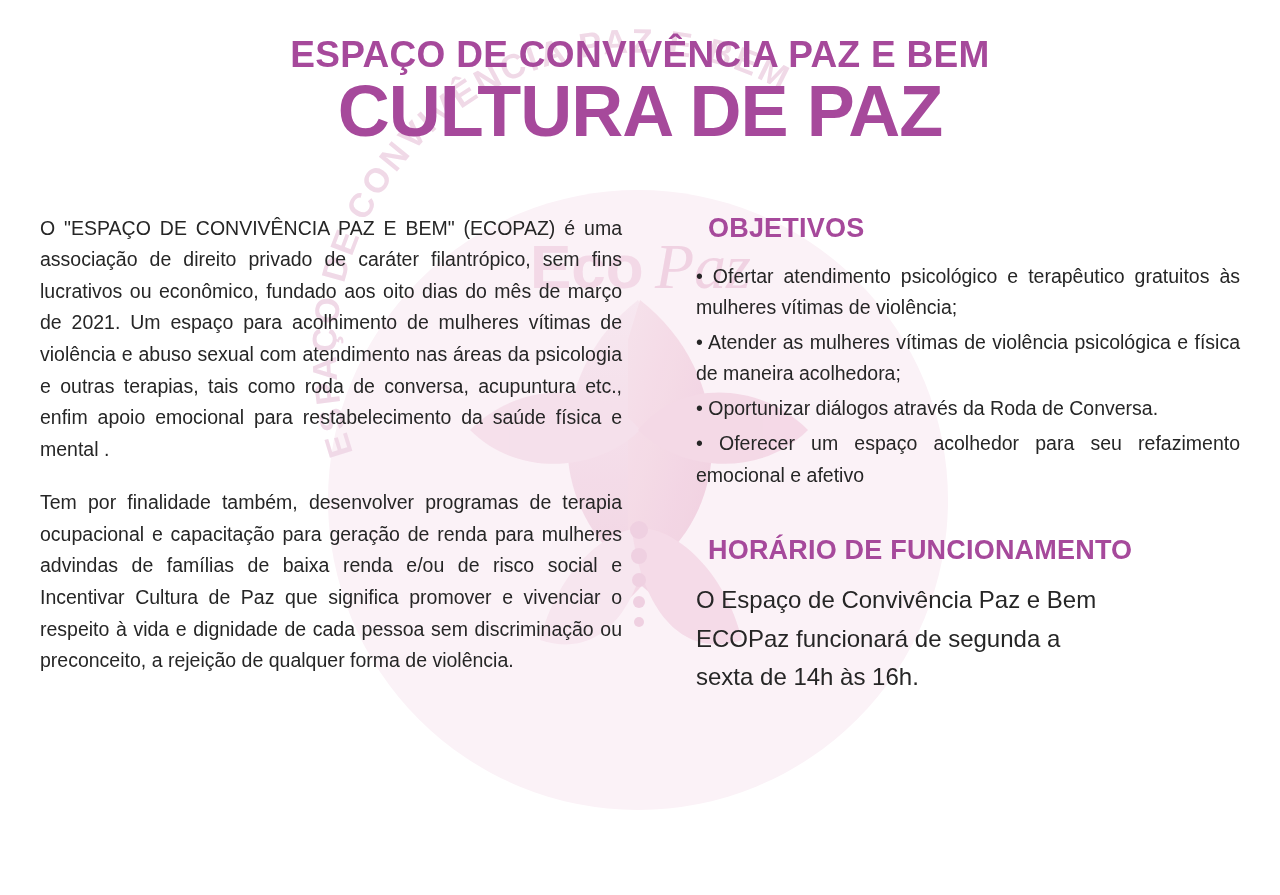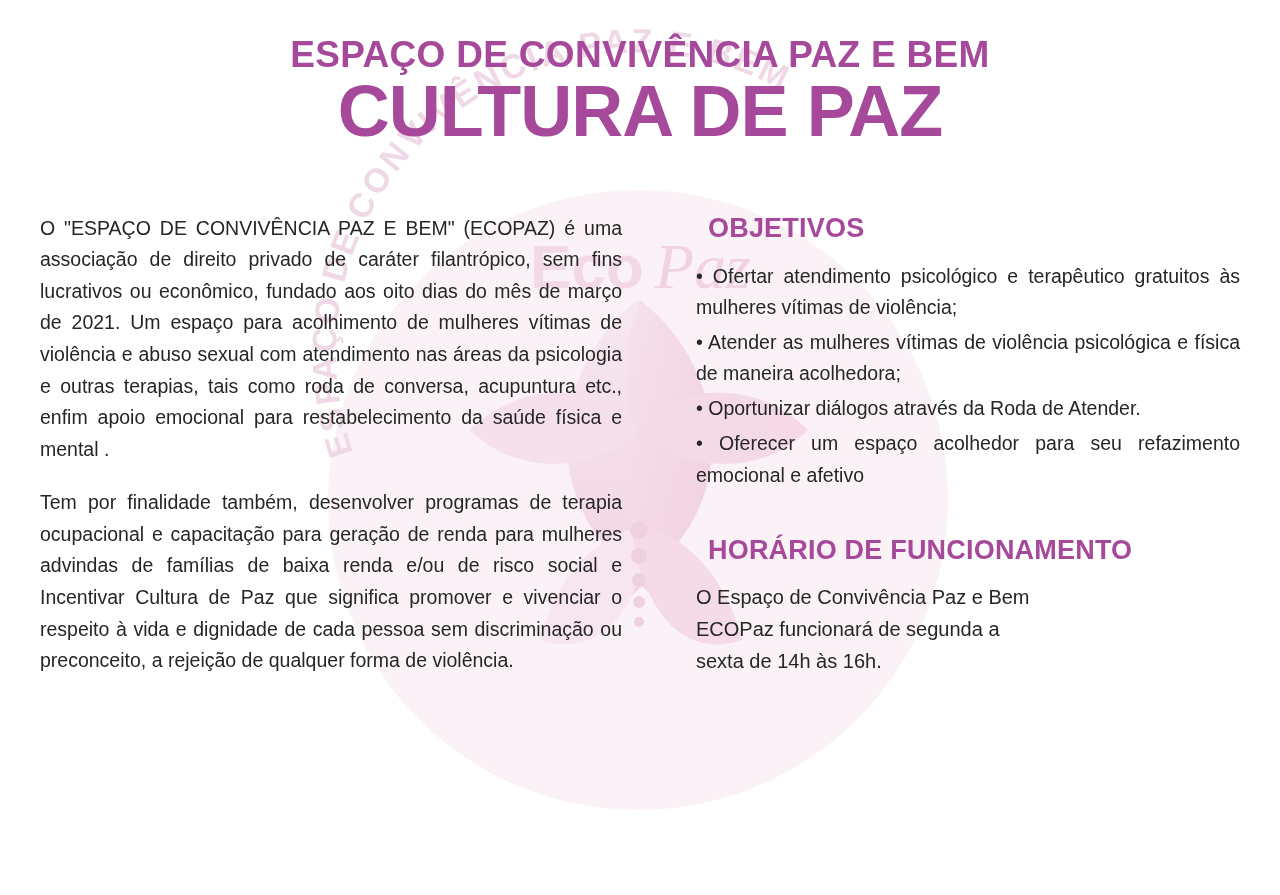--- a/index.html
+++ b/index.html
@@ -106,21 +106,21 @@
   }
   .bullet-list li {
     font-size: 19.5px;
     line-height: 1.60;
     text-align: justify;
     color: #262626;
     margin-bottom: 4px;
   }
 
   .hours-text {
-    font-size: 20px;
+    font-size: 24px;
     line-height: 1.62;
     color: #262626;
     margin: 0;
   }
   .hours-text span { display: block; }
 </style>
 </head>
 <body>
 
 <svg class="watermark" viewBox="0 0 1280 895" xmlns="http://www.w3.org/2000/svg" aria-hidden="true">
@@ -178,21 +178,21 @@
       <p class="body-par">O "ESPAÇO DE CONVIVÊNCIA PAZ E BEM" (ECOPAZ) é uma associação de direito privado de caráter filantrópico, sem fins lucrativos ou econômico, fundado aos oito dias do mês de março de 2021.  Um espaço para acolhimento de mulheres vítimas de violência e abuso sexual com atendimento nas áreas da psicologia e outras terapias, tais como  roda de conversa, acupuntura etc., enfim apoio emocional para   restabelecimento da saúde física e mental .</p>
       <p class="body-par">Tem por finalidade também, desenvolver programas de terapia ocupacional e capacitação para geração de renda para mulheres advindas de famílias de baixa renda e/ou de risco social e  Incentivar Cultura de Paz que significa promover e vivenciar o respeito à vida e dignidade de cada pessoa sem discriminação ou preconceito, a rejeição de qualquer forma de violência.</p>
     </div>
 
     <div class="col-right">
       <h3 class="section-heading">OBJETIVOS</h3>
 
       <ul class="bullet-list">
         <li>•  Ofertar  atendimento  psicológico  e  terapêutico gratuitos às mulheres vítimas de violência;</li>
         <li>• Atender as mulheres vítimas de violência psicológica e física de maneira acolhedora;</li>
-        <li>• Oportunizar diálogos através da Roda de Atender.</li>
+        <li>• Oportunizar diálogos através da Roda de Conversa.</li>
         <li>•  Oferecer um espaço acolhedor para seu refazimento emocional e afetivo</li>
       </ul>
 
       <h3 class="section-heading two-line">HORÁRIO DE FUNCIONAMENTO</h3>
 
       <p class="hours-text">
         <span>O Espaço de Convivência Paz e Bem</span>
         <span>ECOPaz funcionará de segunda a</span>
         <span>sexta de 14h às 16h.</span>
       </p>

